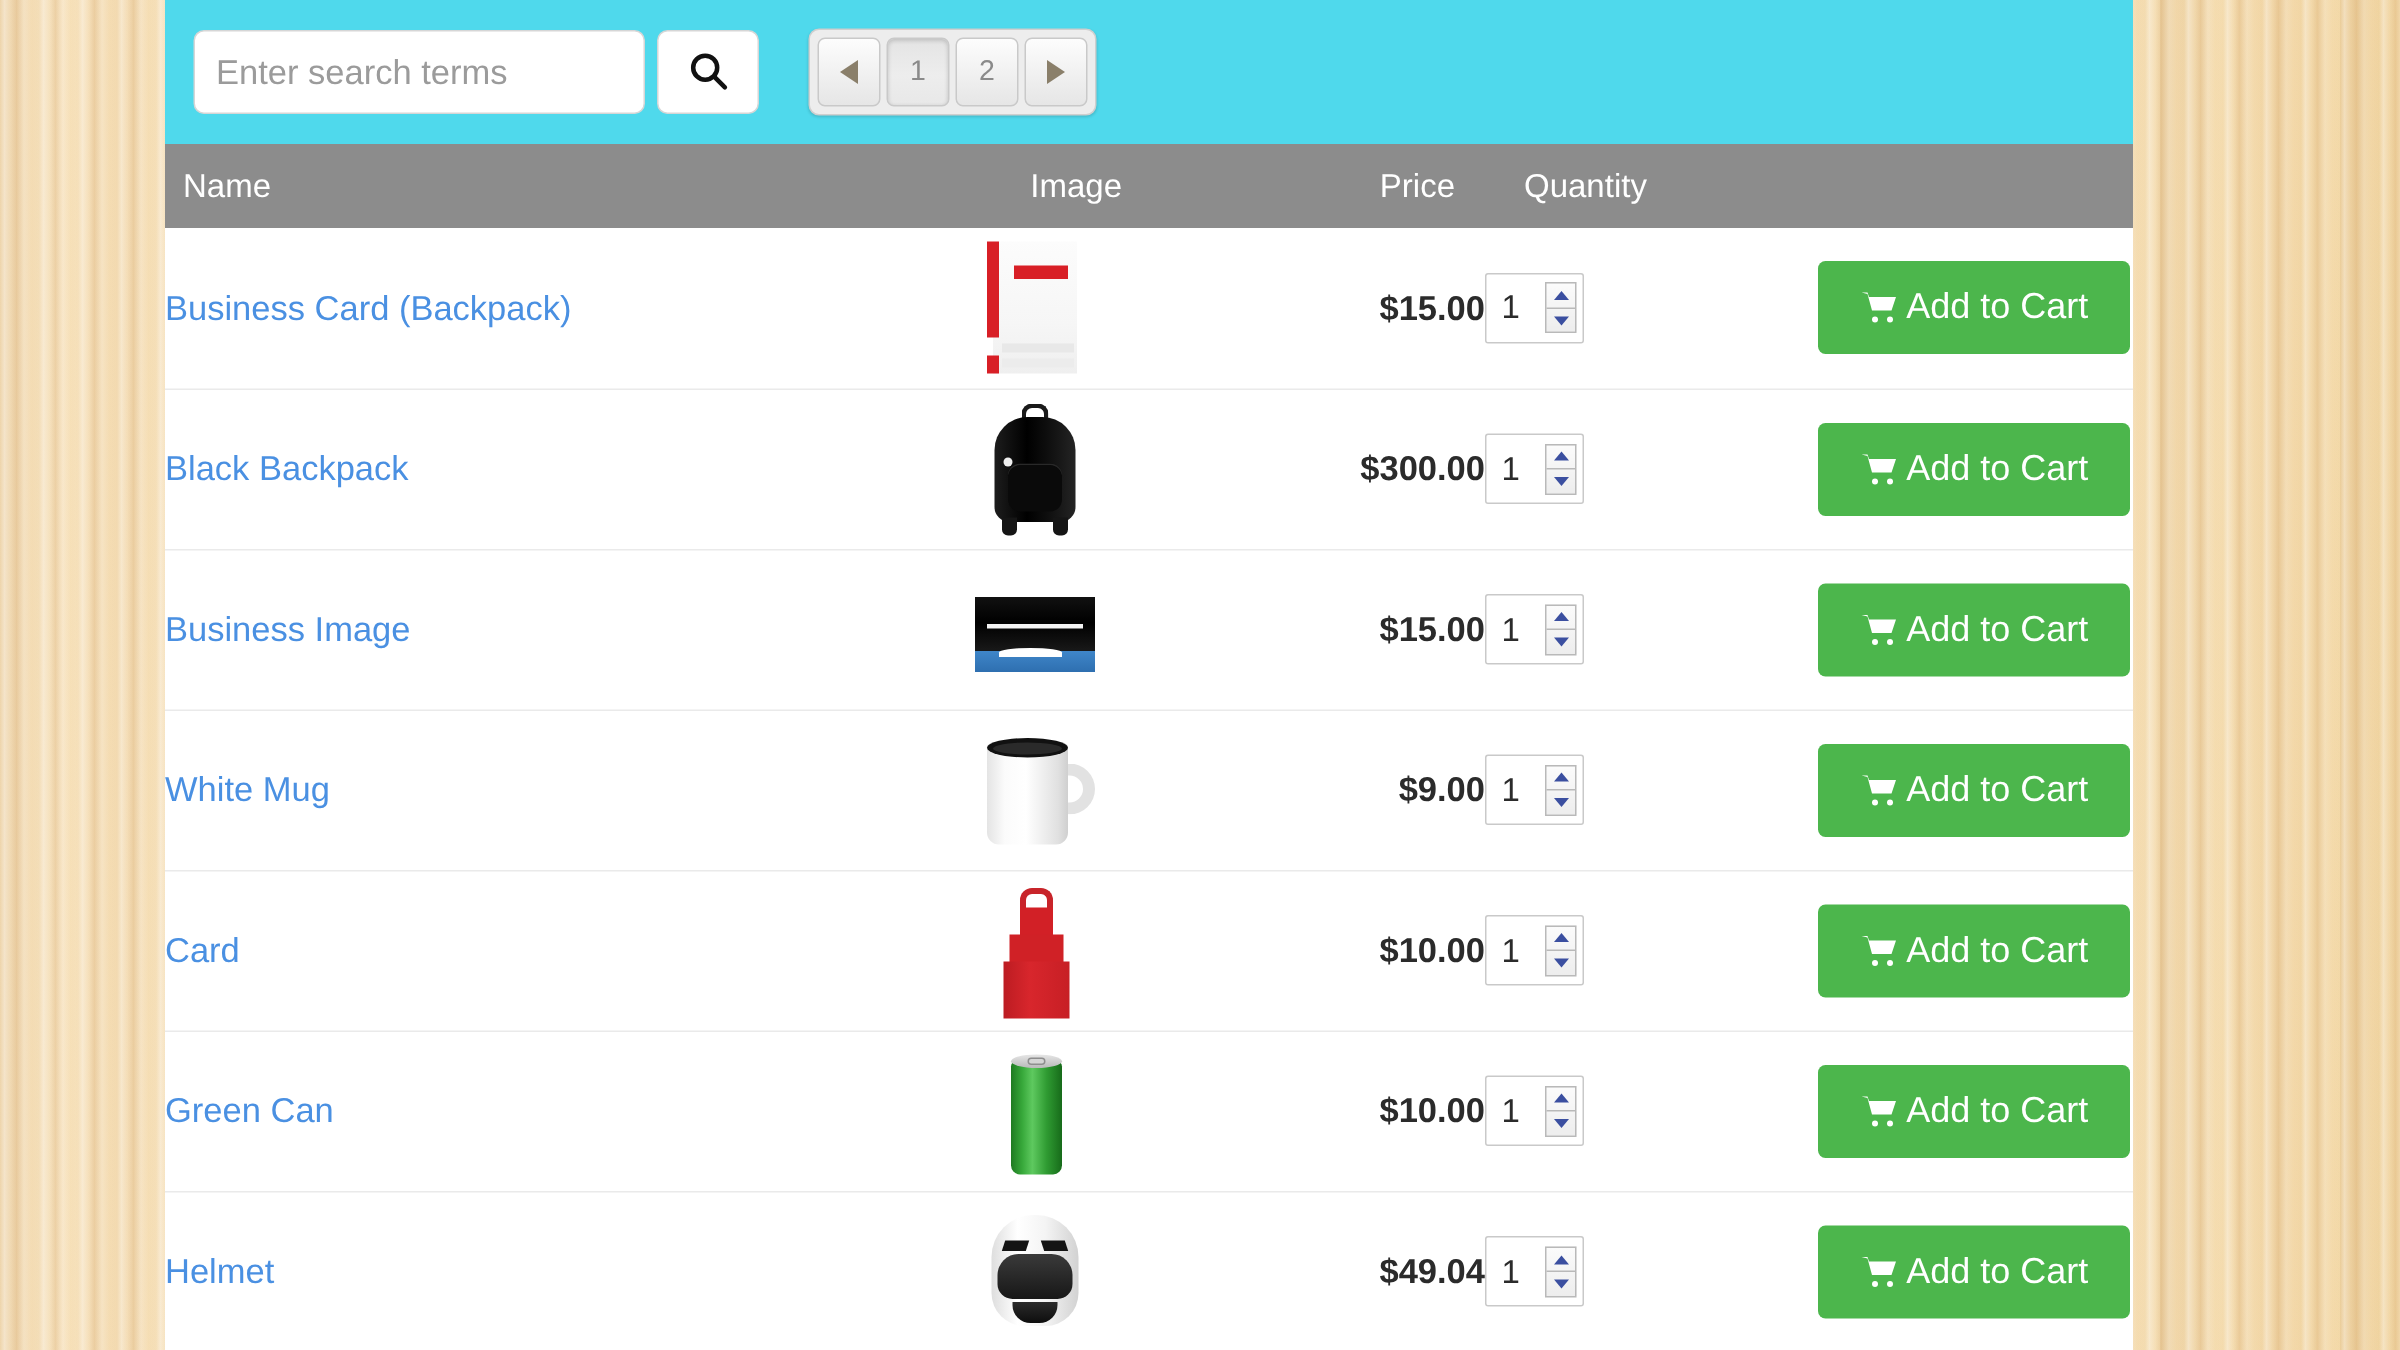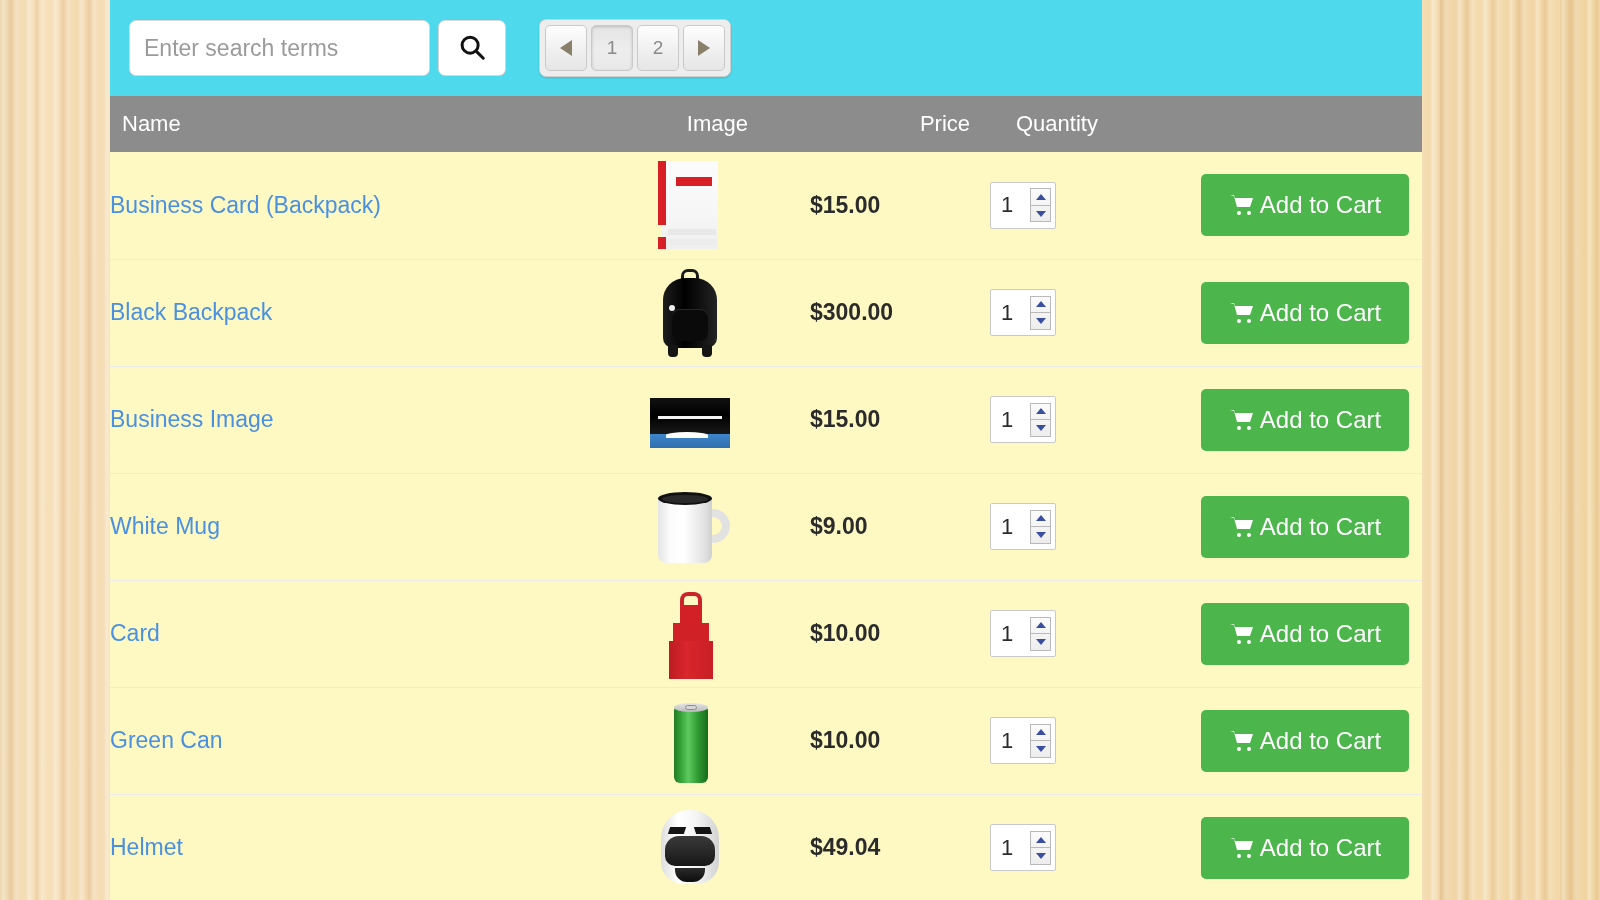--- a/index.html
+++ b/index.html
@@ -37,21 +37,21 @@
     height: 900px;
   }
 
   
   .content-panel {
     position: absolute;
     left: 110px;
     top: 0;
     width: 1312px;
     height: 900px;
-    background: #fef9c3;
+    background: #ffffff;
     overflow: hidden;
   }
 
   
   .toolbar {
     height: 96px;
     background: #4FD9EC;
     display: flex;
     align-items: center;
     padding-left: 19px;
@@ -165,20 +165,21 @@
   .cell-image { text-align: center; }
   .thumb-box {
     width: 92px;
     height: 96px;
     margin: 0 auto;
     position: relative;
     display: block;
   }
 
   .cell-price {
+    text-align: right;
     padding-right: 20px;
     font-size: 23px;
     font-weight: bold;
     color: #2b2b2b;
   }
 
   .cell-qty { padding-left: 26px; }
   .qty-stepper {
     width: 66px;
     height: 47px;
@@ -237,21 +238,21 @@
     border: none;
     border-radius: 5px;
     color: #ffffff;
     font-size: 24px;
     display: flex;
     align-items: center;
     justify-content: center;
     gap: 5px;
     cursor: pointer;
     font-family: "Liberation Sans", sans-serif;
-    margin-left: 11px;
+    margin-left: 22px;
   }
   .cart-glyph { display: inline-block; line-height: 0; }
 
   
   
   .tn-bcv-card {
     position: absolute; left: 18px; top: 4px;
     width: 56px; height: 88px;
     background: linear-gradient(180deg,#fcfcfc 0%,#f6f6f6 62%,#efefef 100%);
   }

